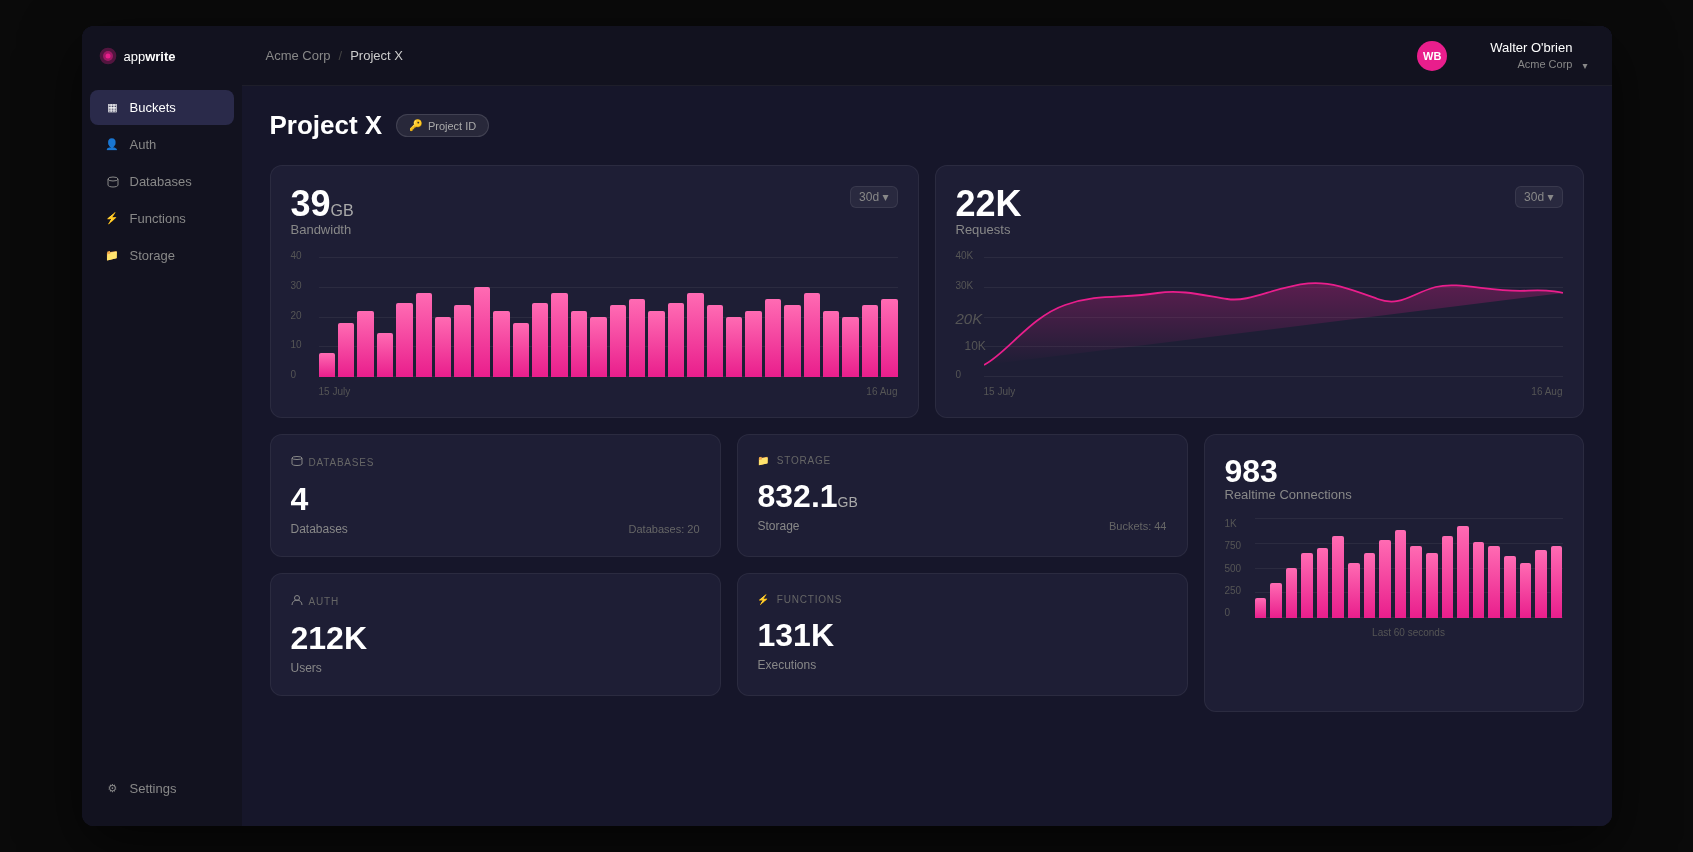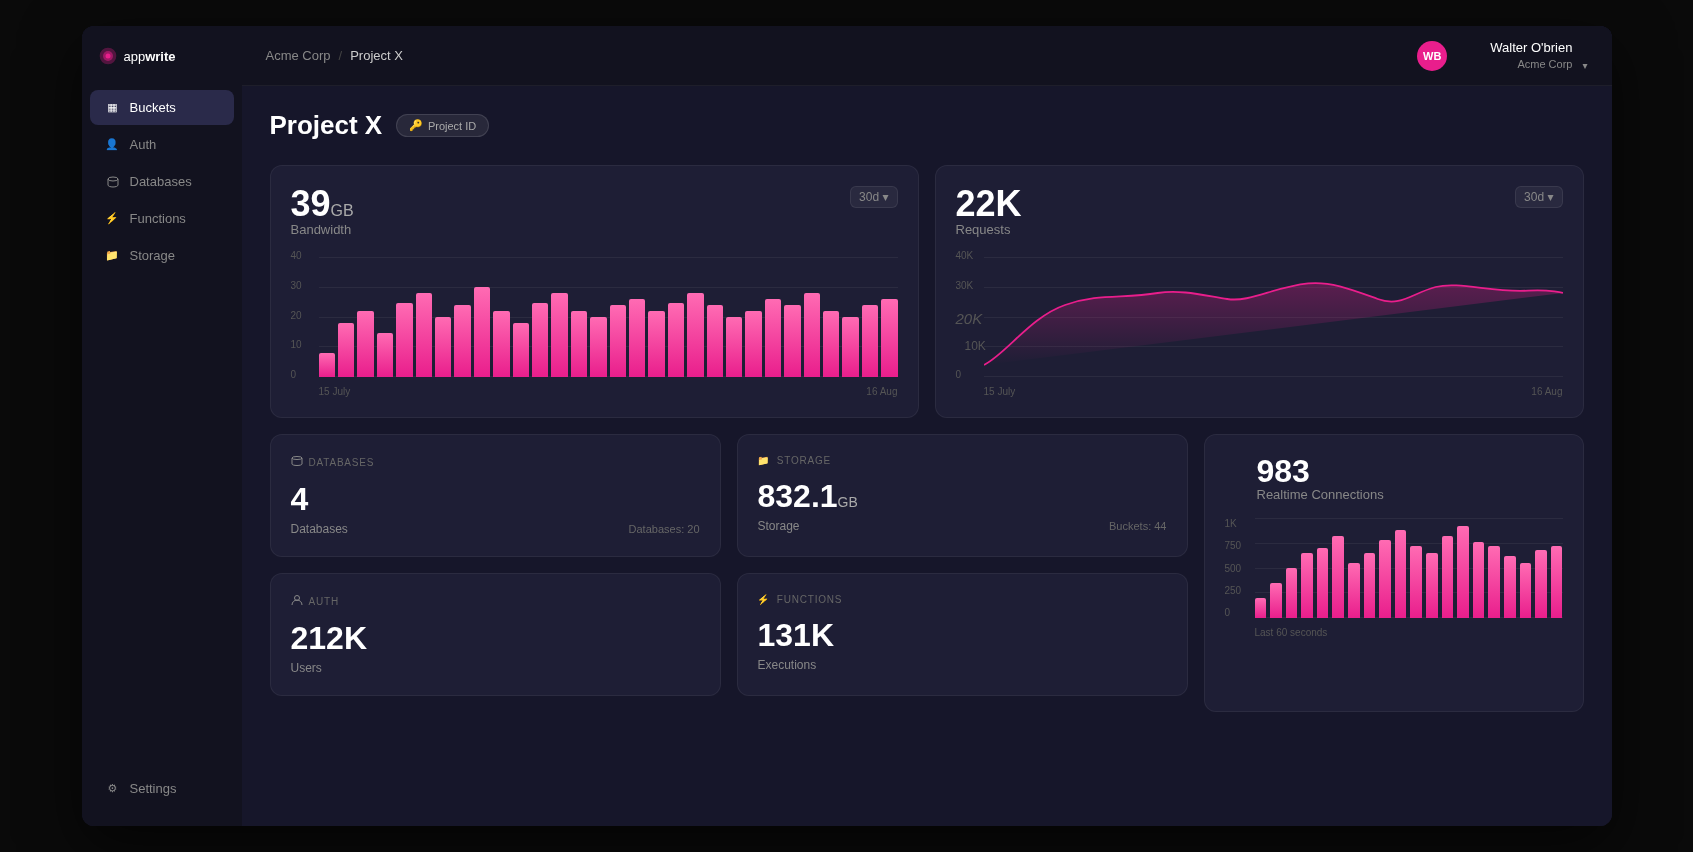--- a/index.html
+++ b/index.html
@@ -387,21 +387,21 @@
       border-radius: 2px 2px 0 0;
     }
 
     .realtime-x-label {
       position: absolute;
       bottom: 0;
       left: 30px;
       right: 0;
       font-size: 10px;
       color: #555;
-      text-align: left;
+      text-align: center;
     }
   </style>
 </head>
 <body>
 
 <div class="app-window">
 
   <div class="sidebar">
     <div class="logo">
       <svg class="logo-icon" viewBox="0 0 24 24" fill="none">
@@ -702,21 +702,21 @@
               <span>FUNCTIONS</span>
             </div>
             <div class="stat-number">131K</div>
             <div class="stat-footer">
               <span class="stat-desc">Executions</span>
             </div>
           </div>
         </div>
 
         <div class="realtime-card">
-          <div style="margin-bottom:4px;margin-left:32px;">
+          <div style="margin-bottom:4px;">
             <div class="metric-value" style="font-size:32px;">983</div>
             <div class="metric-label">Realtime Connections</div>
           </div>
           <div class="realtime-chart-wrapper">
             <div class="realtime-y-labels">
               <span>1K</span>
               <span>750</span>
               <span>500</span>
               <span>250</span>
               <span>0</span>

